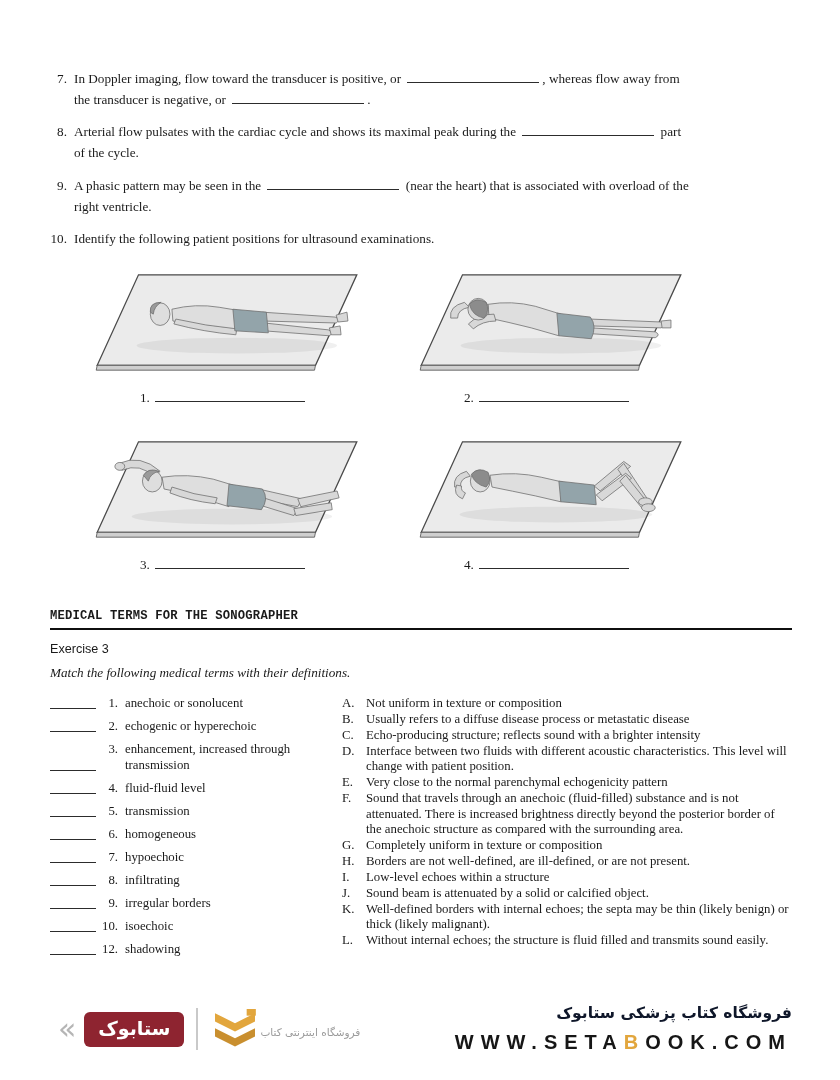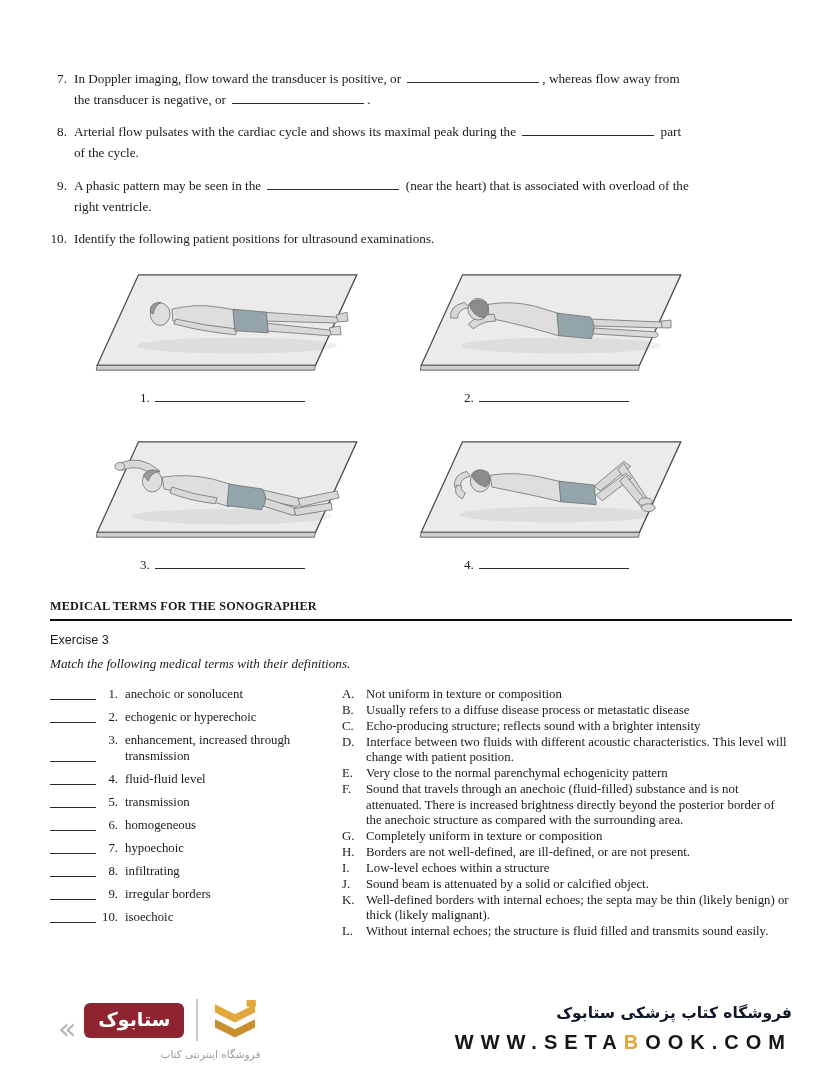--- a/index.html
+++ b/index.html
@@ -35,22 +35,22 @@
   .figures { margin: 14px 0 0 38px; }
   .fig-row { display: flex; gap: 46px; }
   .fig { width: 278px; }
   .fig svg { width: 278px; height: 118px; display: block; }
   .label-row { display: flex; gap: 46px; margin: 8px 0 24px 0; }
   .fig-label { width: 278px; padding-left: 52px; }
   .fig-label .blank-lg { margin-left: 5px; }
 
   
   .section-header {
-    margin-top: 26px;
-    font-family: Liberation Serif, serif;
+    margin-top: 36px;
+    font-family: Liberation Mono, monospace;
     font-weight: bold;
     font-size: 12.2px;
     letter-spacing: 0.2px;
     padding-bottom: 5px;
     border-bottom: 2.5px solid #0f0f0f;
   }
   .exercise-title {
     margin-top: 12px;
     font-family: "Liberation Sans", "DejaVu Sans", sans-serif;
     font-weight: normal;
@@ -83,21 +83,21 @@
     padding: 0 48px 10px 58px;
   }
   .logo-group { display: flex; align-items: center; cursor: pointer; }
   .logo-caret {
     color: #b5b5b5;
     font-size: 30px;
     font-family: "DejaVu Sans", sans-serif;
     margin-right: 8px;
     line-height: 1;
   }
-  .logo-main { display: flex; flex-direction: column; align-items: center; }
+  .logo-main { display: flex; flex-direction: row; align-items: center; }
   .logo-row { display: flex; align-items: center; }
   .logo-box {
     background: #8E2430;
     color: #ffffff;
     font-family: "DejaVu Sans", sans-serif;
     font-weight: bold;
     font-size: 19px;
     padding: 7px 14px 9px 14px;
     border-radius: 6px;
     line-height: 1;
@@ -323,20 +323,25 @@
         <div class="term-row">
           <span class="term-blank"></span>
           <span class="term-num">9.</span>
           <span class="term-label">irregular borders</span>
         </div>
         <div class="term-row">
           <span class="term-blank"></span>
           <span class="term-num">10.</span>
           <span class="term-label">isoechoic</span>
         </div>
+        <div class="term-row">
+          <span class="term-blank"></span>
+          <span class="term-num">12.</span>
+          <span class="term-label">shadowing</span>
+        </div>
       </div>
 
       <div class="defs-col">
         <div class="def-row">
           <span class="def-letter">A.</span>
           <span class="def-text">Not uniform in texture or composition</span>
         </div>
         <div class="def-row">
           <span class="def-letter">B.</span>
           <span class="def-text">Usually refers to a diffuse disease process or metastatic disease</span>

